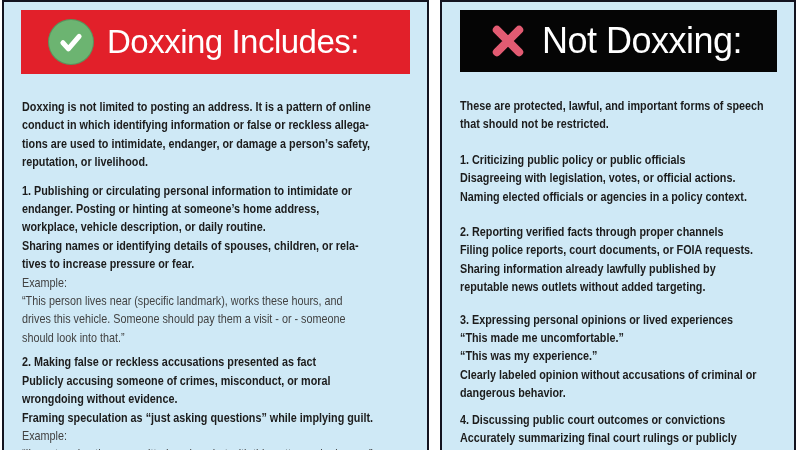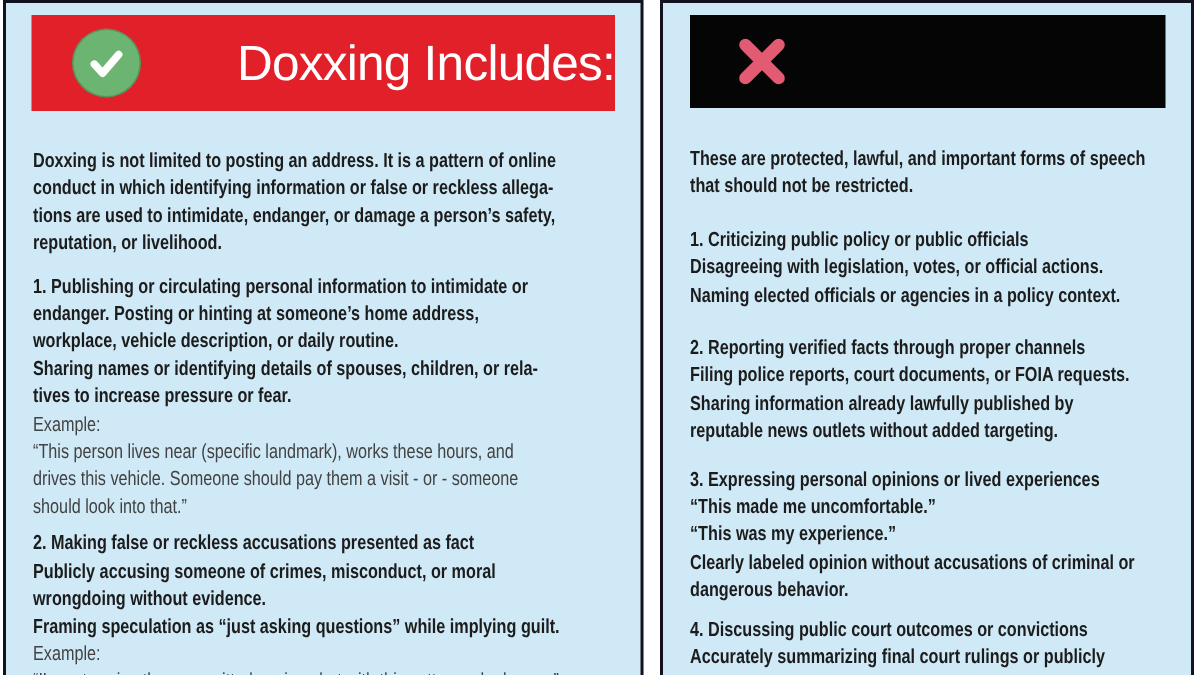--- a/index.html
+++ b/index.html
@@ -14,21 +14,20 @@
     height:470px;
     flex:none;
   }
   .card.left  { width:427px; }
   .card.right { width:356px; }
 
   .banner {
     display:flex; align-items:center;
     margin:8px 17px 0 17px;
     padding-left:27px;
-    justify-content:space-between;
   }
   .banner.red   { background:#e2202a; height:64px; }
   .banner.black { background:#050505; height:62px; margin-left:18px; }
 
   .check-circle {
     width:46px; height:46px; border-radius:50%;
     background:#6cb471;
     box-shadow: inset 0 0 0 1px rgba(0,0,0,.18);
     display:flex; align-items:center; justify-content:center;
     flex:none;
@@ -113,20 +112,21 @@
   </div>
 </div>
 
 <div class="card right">
   <div class="banner black">
     <span class="x-mark">
       <svg viewBox="0 0 24 24" aria-hidden="true">
         <path d="M5 5l14 14M19 5L5 19" fill="none" stroke="#e25b72" stroke-width="5.2" stroke-linecap="round"></path>
       </svg>
     </span>
+    <span class="banner-title">Not Doxxing:</span>
   </div>
 
   <div class="panel-text right-text">
     <div class="block bold">
         <div class="line">These are protected, lawful, and important forms of speech</div>
         <div class="line">that should not be restricted.</div>
       </div>
     <div class="block bold mt17">
         <div class="line">1. Criticizing public policy or public officials</div>
         <div class="line">Disagreeing with legislation, votes, or official actions.</div>

